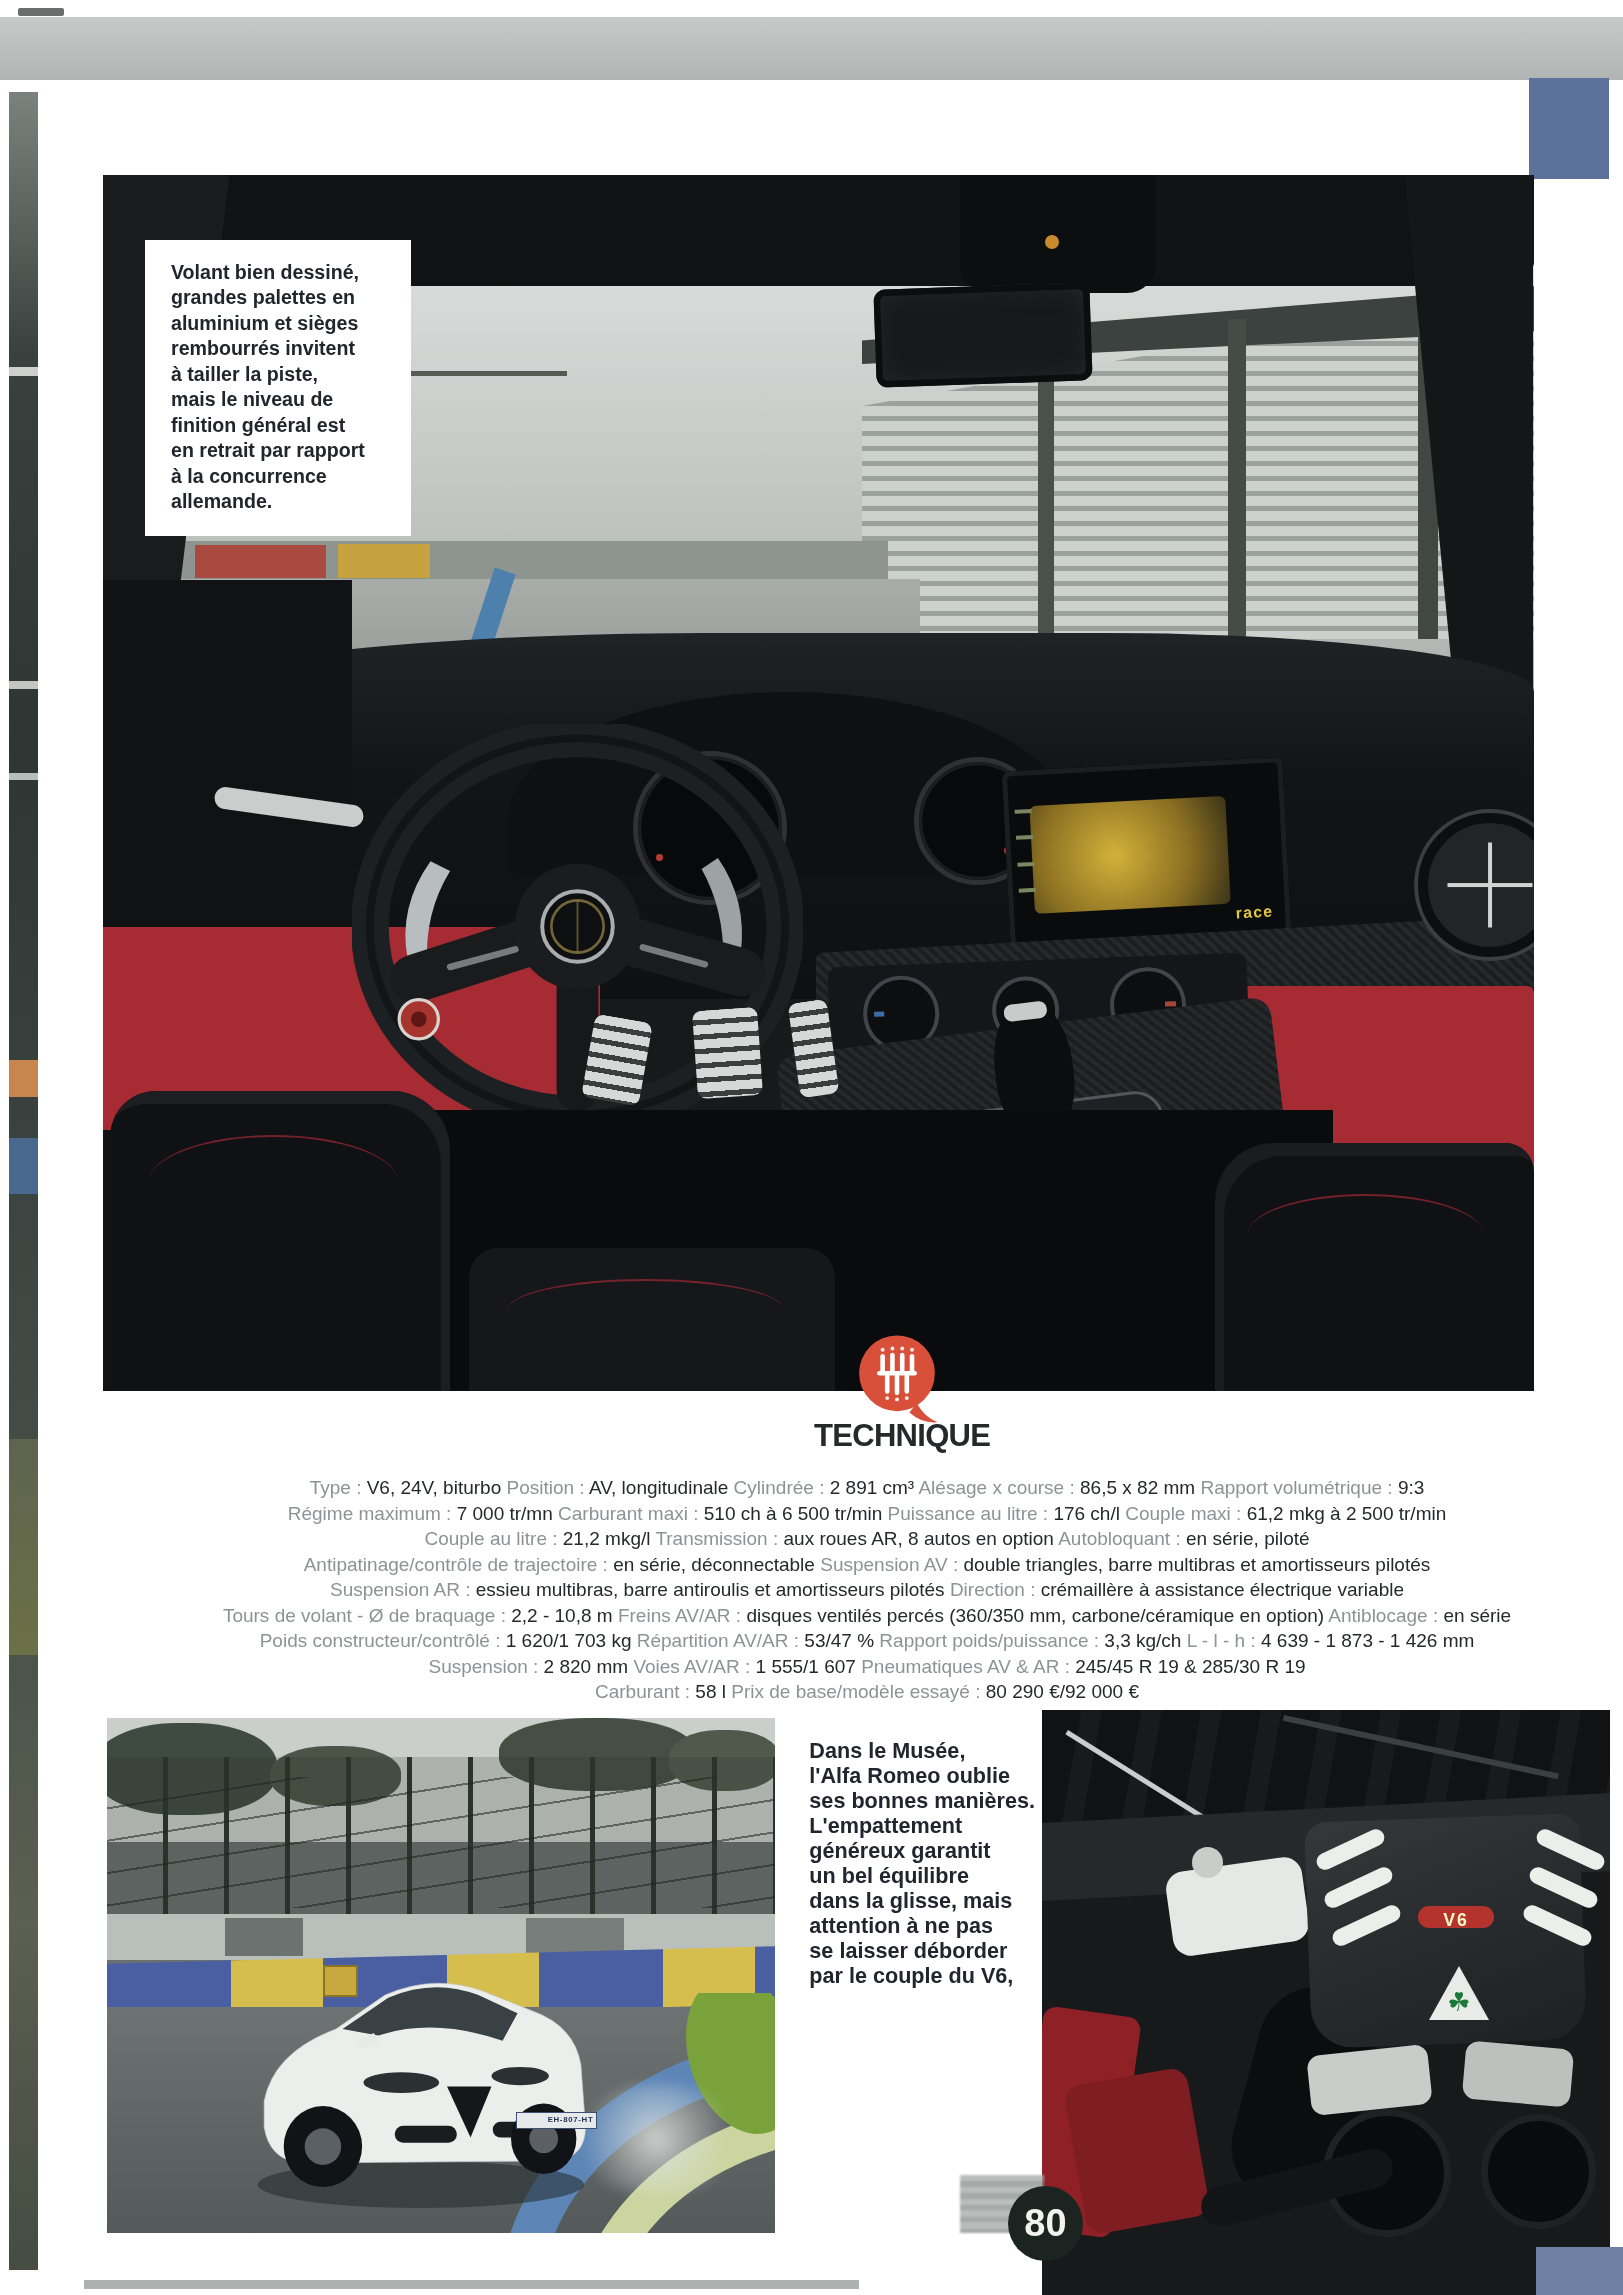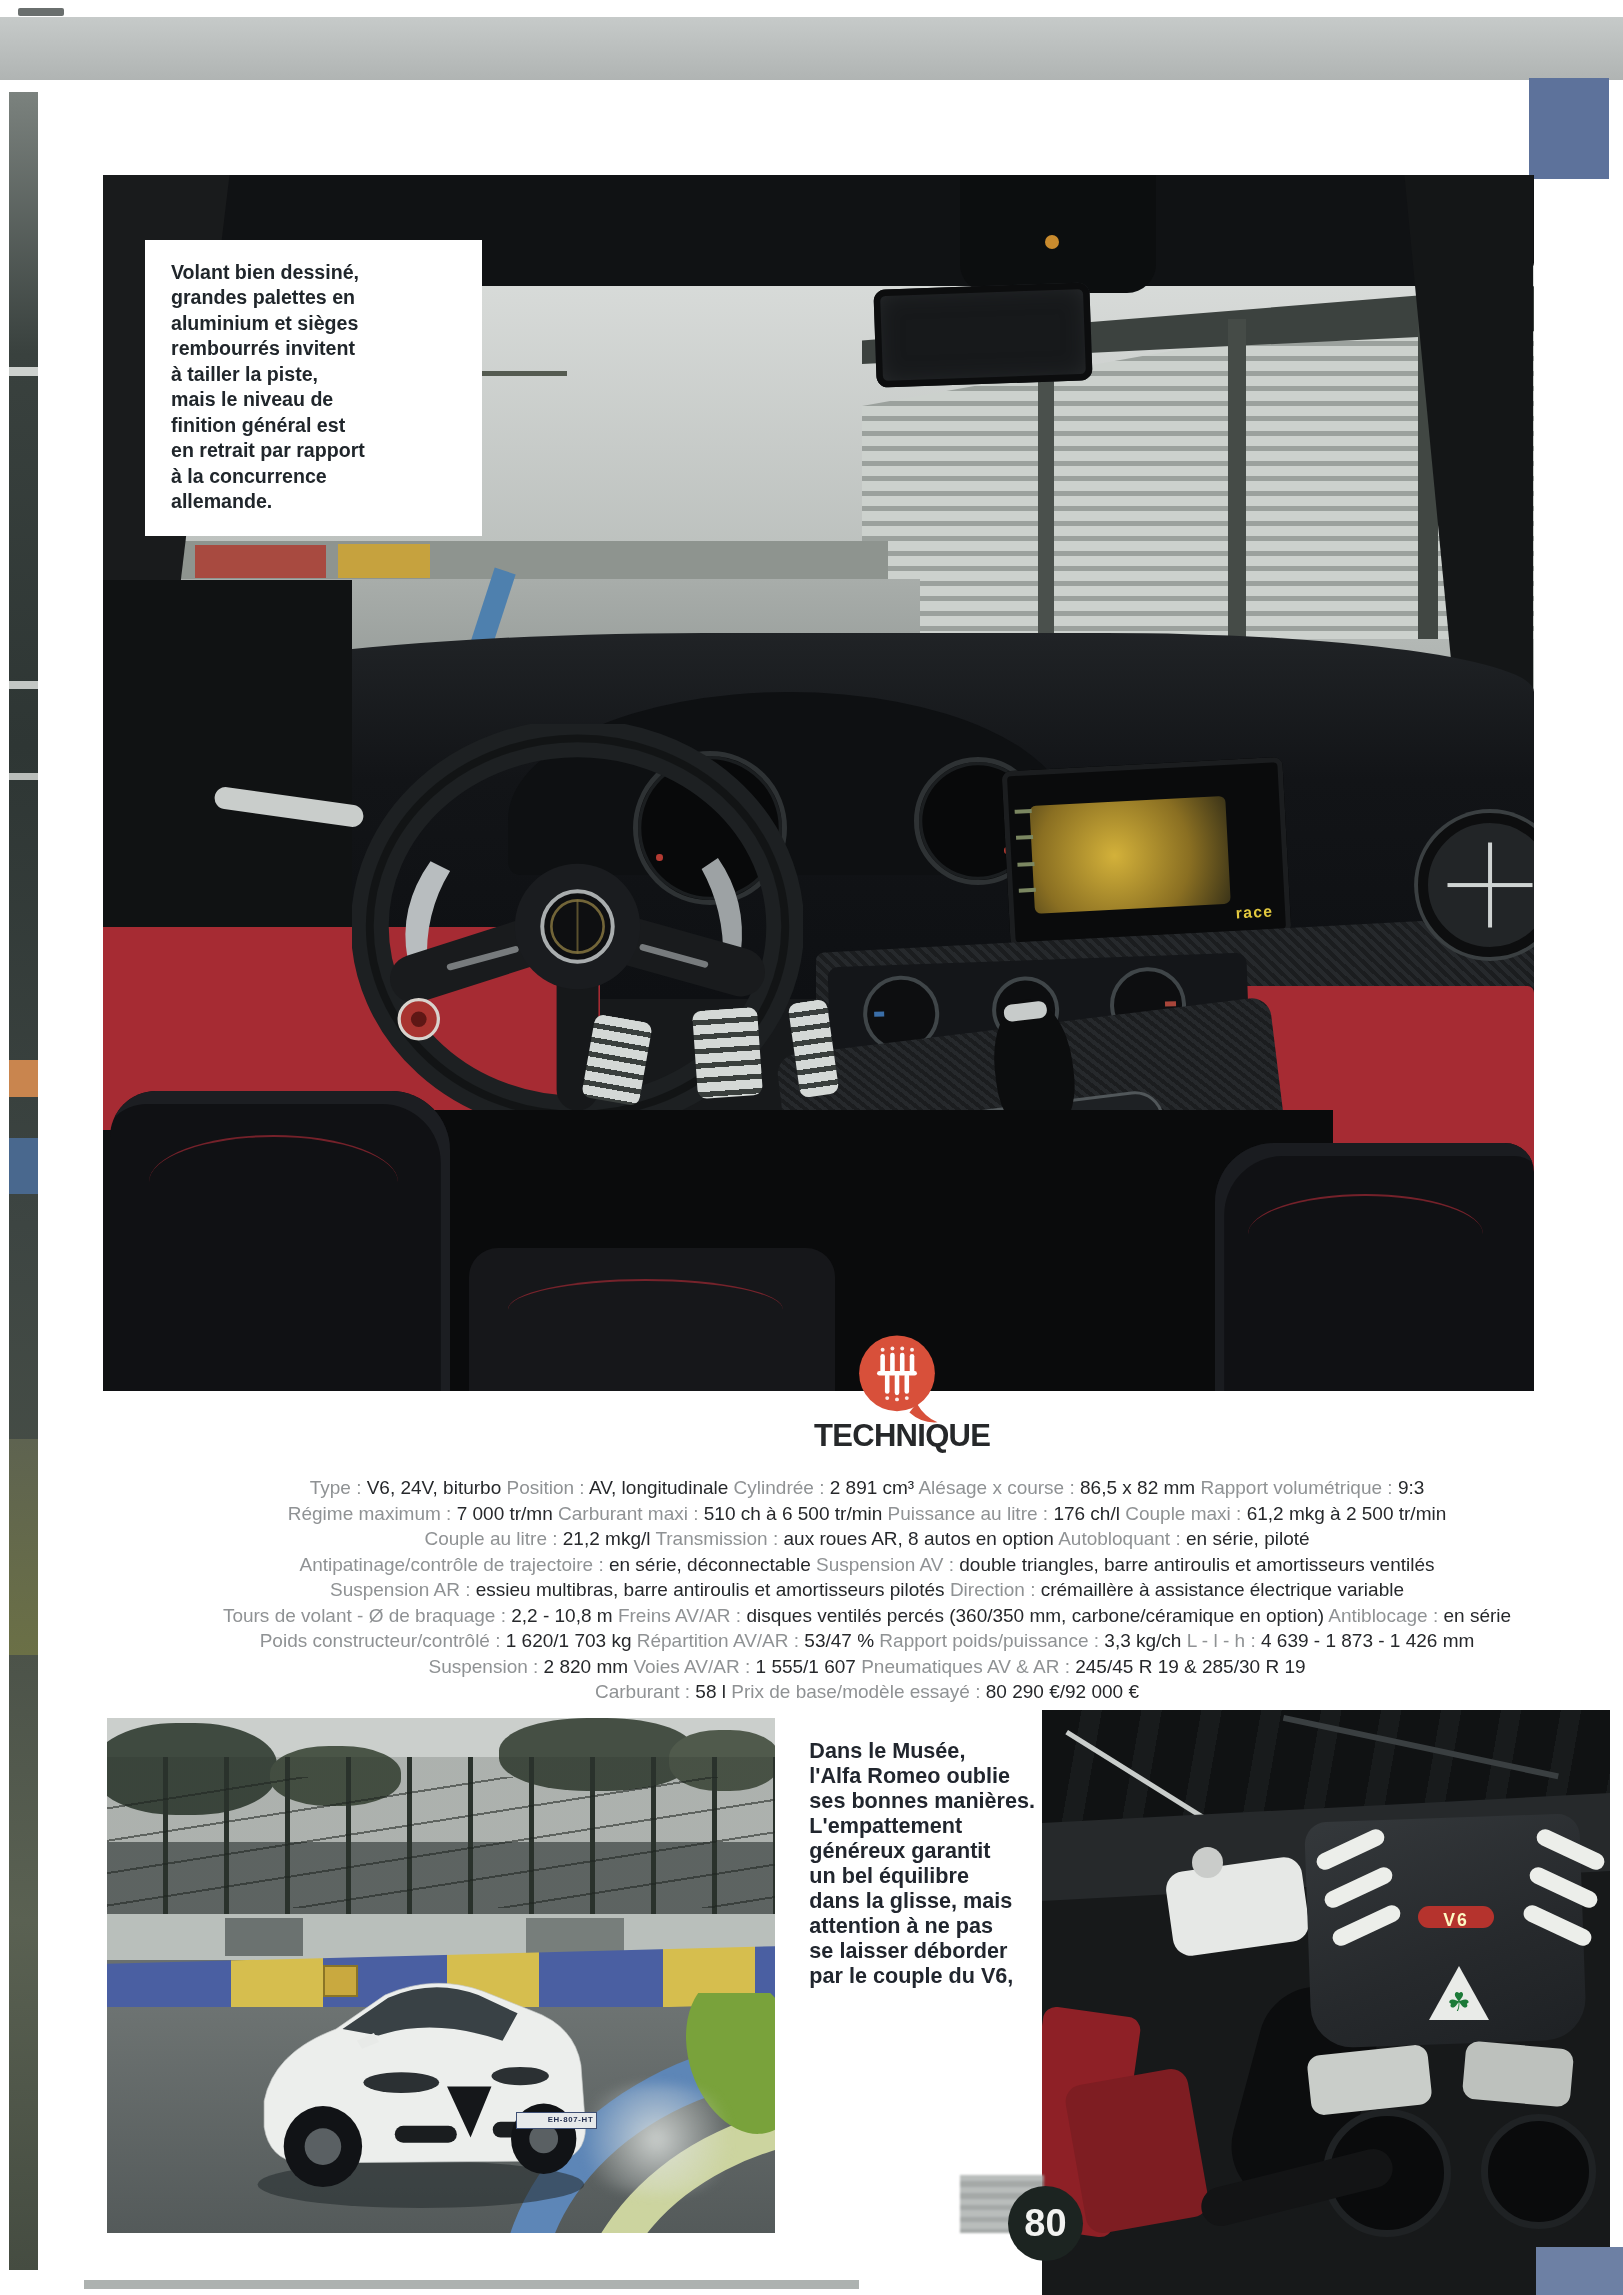--- a/index.html
+++ b/index.html
@@ -97,21 +97,21 @@
   .pedal2{left:485px;top:843px;width:58px;height:84px;transform:rotate(10deg);}
   .pedal3{left:691px;top:826px;width:39px;height:95px;transform:rotate(-8deg);}
   .floor{left:249px;top:935px;width:981px;height:281px;background:#0a0b0c;}
   .seat{background:#101114;}
   .seat-l{left:6.5px;top:916px;width:340px;height:301px;border-radius:46px 59px 0 0;box-shadow:inset -9.2px 13px 0 #1c1e22;}
   .seat-r{left:1112px;top:968px;width:319px;height:249px;border-radius:59px 29px 0 0;box-shadow:inset 9.2px 13px 0 #1a1c20;}
   .seat-c{left:366px;top:1073px;width:366px;height:144px;background:#16171a;border-radius:29px 29px 0 0;}
   .stitch{position:absolute;border:0;border-top:2.6px solid #8f2630;border-radius:50%;opacity:.8;}
 
   
-  .callout{left:145px;top:241px;width:337px;height:296px;background:#fff;}
+  .callout{left:145px;top:241px;width:266px;height:296px;background:#fff;}
   .callout p{margin:19.6px 0 0 26px;font-size:19.6px;line-height:25.5px;font-weight:bold;color:#20262b;}
 
   
   .tech-icon{left:848px;top:1326px;width:98px;height:105px;}
   .tech-title{left:814px;top:1418px;font-size:31px;font-weight:bold;letter-spacing:-0.7px;color:#26282a;}
   .specs{left:111px;top:1475px;width:1512px;text-align:center;}
   .spec-line{white-space:nowrap;font-size:19px;line-height:25.5px;}
   .sl{color:#8f9294;}
   .sv{color:#26282b;font-weight:normal;}
 
@@ -321,21 +321,21 @@
       <circle cx="60" cy="110" r="3"></circle>
         <circle cx="75" cy="112" r="3"></circle>
         <circle cx="90" cy="110" r="3"></circle>
     </g>
   </svg>
   <div class="abs tech-title">TECHNIQUE</div>
   <div class="abs specs" id="spec-lines">
       <div class="spec-line"><span class="sl">Type : </span><span class="sv">V6, 24V, biturbo</span> <span class="sl">Position : </span><span class="sv">AV, longitudinale</span> <span class="sl">Cylindrée : </span><span class="sv">2 891 cm³</span> <span class="sl">Alésage x course : </span><span class="sv">86,5 x 82 mm</span> <span class="sl">Rapport volumétrique : </span><span class="sv">9:3</span> </div>
       <div class="spec-line"><span class="sl">Régime maximum : </span><span class="sv">7 000 tr/mn</span> <span class="sl">Carburant maxi : </span><span class="sv">510 ch à 6 500 tr/min</span> <span class="sl">Puissance au litre : </span><span class="sv">176 ch/l</span> <span class="sl">Couple maxi : </span><span class="sv">61,2 mkg à 2 500 tr/min</span> </div>
       <div class="spec-line"><span class="sl">Couple au litre : </span><span class="sv">21,2 mkg/l</span> <span class="sl">Transmission : </span><span class="sv">aux roues AR, 8 autos en option</span> <span class="sl">Autobloquant : </span><span class="sv">en série, piloté</span> </div>
-      <div class="spec-line"><span class="sl">Antipatinage/contrôle de trajectoire : </span><span class="sv">en série, déconnectable</span> <span class="sl">Suspension AV : </span><span class="sv">double triangles, barre antiroulis et amortisseurs ventilés</span> </div>
+      <div class="spec-line"><span class="sl">Antipatinage/contrôle de trajectoire : </span><span class="sv">en série, déconnectable</span> <span class="sl">Suspension AV : </span><span class="sv">double triangles, barre multibras et amortisseurs pilotés</span> </div>
       <div class="spec-line"><span class="sl">Suspension AR : </span><span class="sv">essieu multibras, barre antiroulis et amortisseurs pilotés</span> <span class="sl">Direction : </span><span class="sv">crémaillère à assistance électrique variable</span> </div>
       <div class="spec-line"><span class="sl">Tours de volant - Ø de braquage : </span><span class="sv">2,2 - 10,8 m</span> <span class="sl">Freins AV/AR : </span><span class="sv">disques ventilés percés (360/350 mm, carbone/céramique en option)</span> <span class="sl">Antiblocage : </span><span class="sv">en série</span> </div>
       <div class="spec-line"><span class="sl">Poids constructeur/contrôlé : </span><span class="sv">1 620/1 703 kg</span> <span class="sl">Répartition AV/AR : </span><span class="sv">53/47 %</span> <span class="sl">Rapport poids/puissance : </span><span class="sv">3,3 kg/ch</span> <span class="sl">L - l - h : </span><span class="sv">4 639 - 1 873 - 1 426 mm</span> </div>
       <div class="spec-line"><span class="sl">Suspension : </span><span class="sv">2 820 mm</span> <span class="sl">Voies AV/AR : </span><span class="sv">1 555/1 607</span> <span class="sl">Pneumatiques AV &amp; AR : </span><span class="sv">245/45 R 19 &amp; 285/30 R 19</span> </div>
       <div class="spec-line"><span class="sl">Carburant : </span><span class="sv">58 l</span> <span class="sl">Prix de base/modèle essayé : </span><span class="sv">80 290 €/92 000 €</span> </div>
     </div>
 
   <div class="abs museum">Dans le Musée,<br>l'Alfa Romeo oublie<br>ses bonnes manières.<br>L'empattement<br>généreux garantit<br>un bel équilibre<br>dans la glisse, mais<br>attention à ne pas<br>se laisser déborder<br>par le couple du V6,</div>
 
   <div class="abs ph-track">

